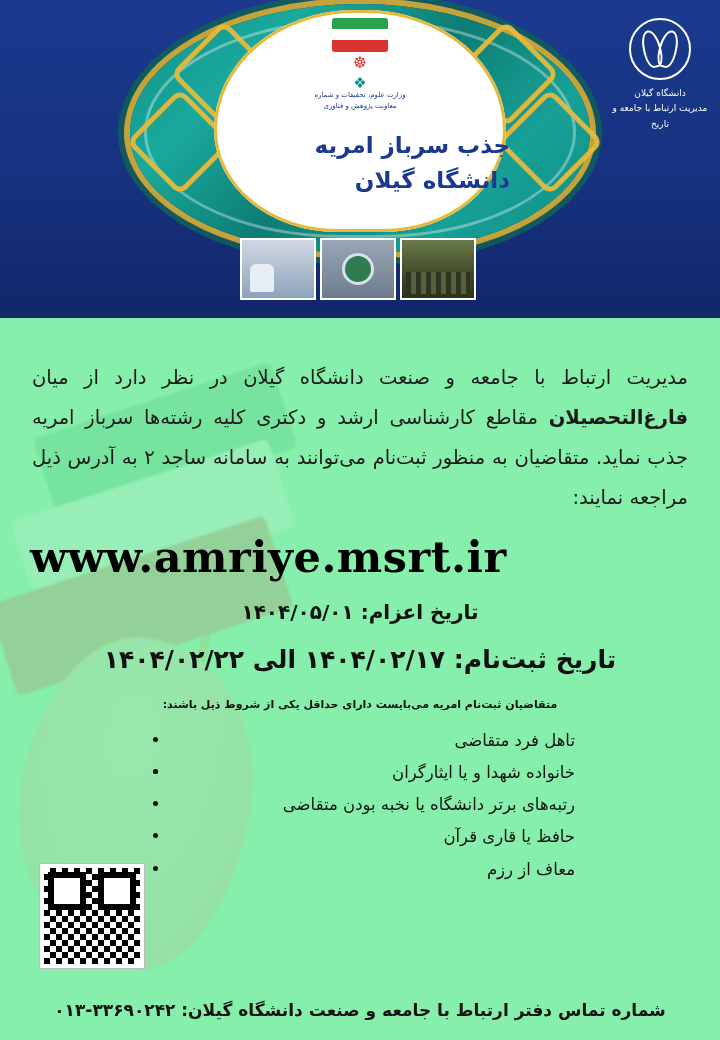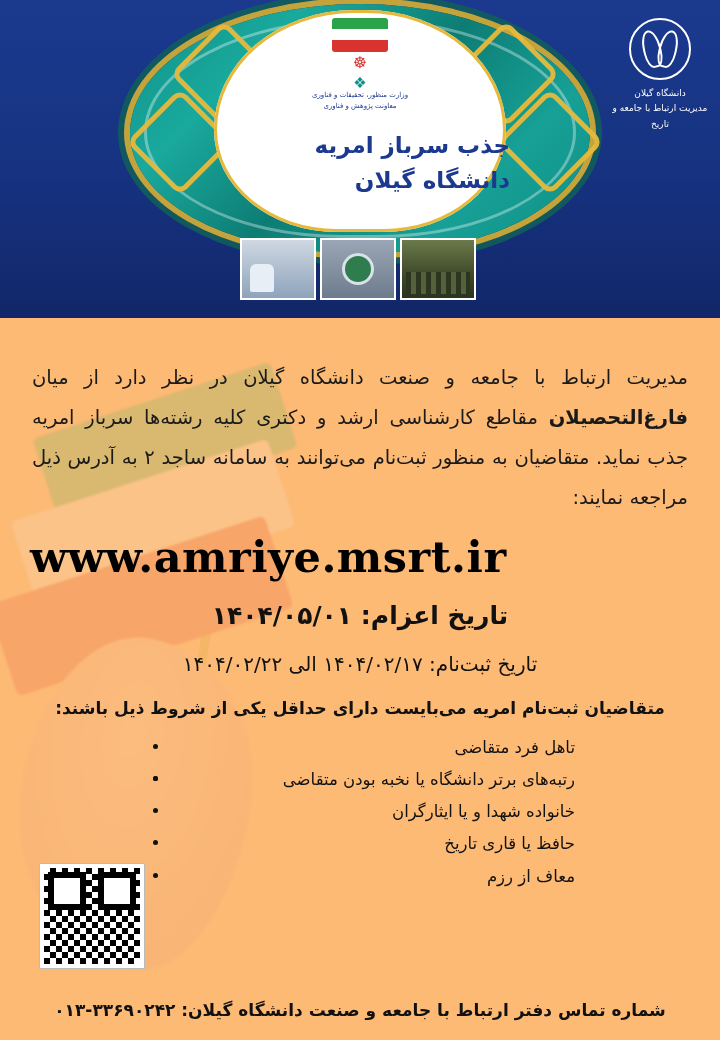--- a/index.html
+++ b/index.html
@@ -213,21 +213,21 @@
     position: absolute;
     left: 0; bottom: 0; width: 720px; height: 16px;
     background: #12276a;
   }
 
   
   .content {
     position: relative;
     width: 720px;
     height: 722px;
-    background: #fdba74;
+    background: #86efac;
     overflow: hidden;
   }
   
   .watermark {
     position: absolute;
     left: -40px;
     top: 20px;
     width: 420px;
     height: 660px;
     opacity: .16;
@@ -284,38 +284,38 @@
     font-weight: bold;
     font-size: 43px;
     color: #000000;
     letter-spacing: .5px;
     margin: 10px 0 14px 0;
     direction: ltr;
   }
 
   .date-line {
     text-align: center;
-    font-size: 25px;
+    font-size: 20px;
     font-weight: bold;
     color: #111111;
     margin: 0 0 12px 0;
     line-height: 1.6;
   }
   .date-line-2 {
     text-align: center;
-    font-size: 20px;
-    font-weight: normal;
+    font-size: 25px;
+    font-weight: bold;
     color: #111111;
     margin: 0 0 18px 0;
     line-height: 1.6;
   }
 
   .conditions-title {
     text-align: center;
-    font-size: 17px;
+    font-size: 11px;
     font-weight: bold;
     color: #111111;
     margin: 0 0 14px 0;
   }
 
   .conditions {
     list-style: none;
     margin: 0 auto;
     padding: 0;
     width: 430px;
@@ -389,21 +389,21 @@
 
     <div class="banner-white"></div>
 
     <div class="iran-emblem">
       <div class="flag-stripes"></div>
       <div class="emblem-mark">☸</div>
     </div>
 
     <div class="ministry-logo">
       <span class="mark">❖</span>
-      <span>وزارت منظور، تحقیقات و فناوری</span><br>
+      <span>وزارت علوم، تحقیقات و شماره</span><br>
       <span>معاونت پژوهش و فناوری</span>
     </div>
 
     <div class="banner-title">
       <div>جذب سرباز امریه</div>
       <div>دانشگاه گیلان</div>
     </div>
 
     <div class="uni-logo">
       <div class="uni-mark"></div>
@@ -437,23 +437,23 @@
       <div class="website">www.amriye.msrt.ir</div>
 
       <div class="date-line">تاریخ اعزام: ۱۴۰۴/۰۵/۰۱</div>
       <div class="date-line-2">تاریخ ثبت‌نام: ۱۴۰۴/۰۲/۱۷ الی ۱۴۰۴/۰۲/۲۲</div>
 
       <div class="conditions-title">متقاضیان ثبت‌نام امریه می‌بایست دارای حداقل یکی از شروط ذیل باشند:</div>
 
       <ul class="conditions">
         <li><span class="bullet"></span><span>تاهل فرد متقاضی</span></li>
         <li><span class="bullet"></span></li>
+        <li><span class="bullet"></span><span>خانواده شهدا و یا ایثارگران</span></li>
         <li><span class="bullet"></span><span>رتبه‌های برتر دانشگاه یا نخبه بودن متقاضی</span></li>
-        <li><span class="bullet"></span><span>خانواده شهدا و یا ایثارگران</span></li>
-        <li><span class="bullet"></span><span>حافظ یا قاری تاریخ</span></li>
+        <li><span class="bullet"></span><span>حافظ یا قاری قرآن</span></li>
         <li><span class="bullet"></span><span>معاف از رزم</span></li>
       </ul>
     </div>
 
     <div class="qr"></div>
 
     <div class="footer-contact">شماره تماس دفتر ارتباط با جامعه و صنعت دانشگاه گیلان: ۳۳۶۹۰۲۴۲-۰۱۳</div>
   </div>
 </div>
 

